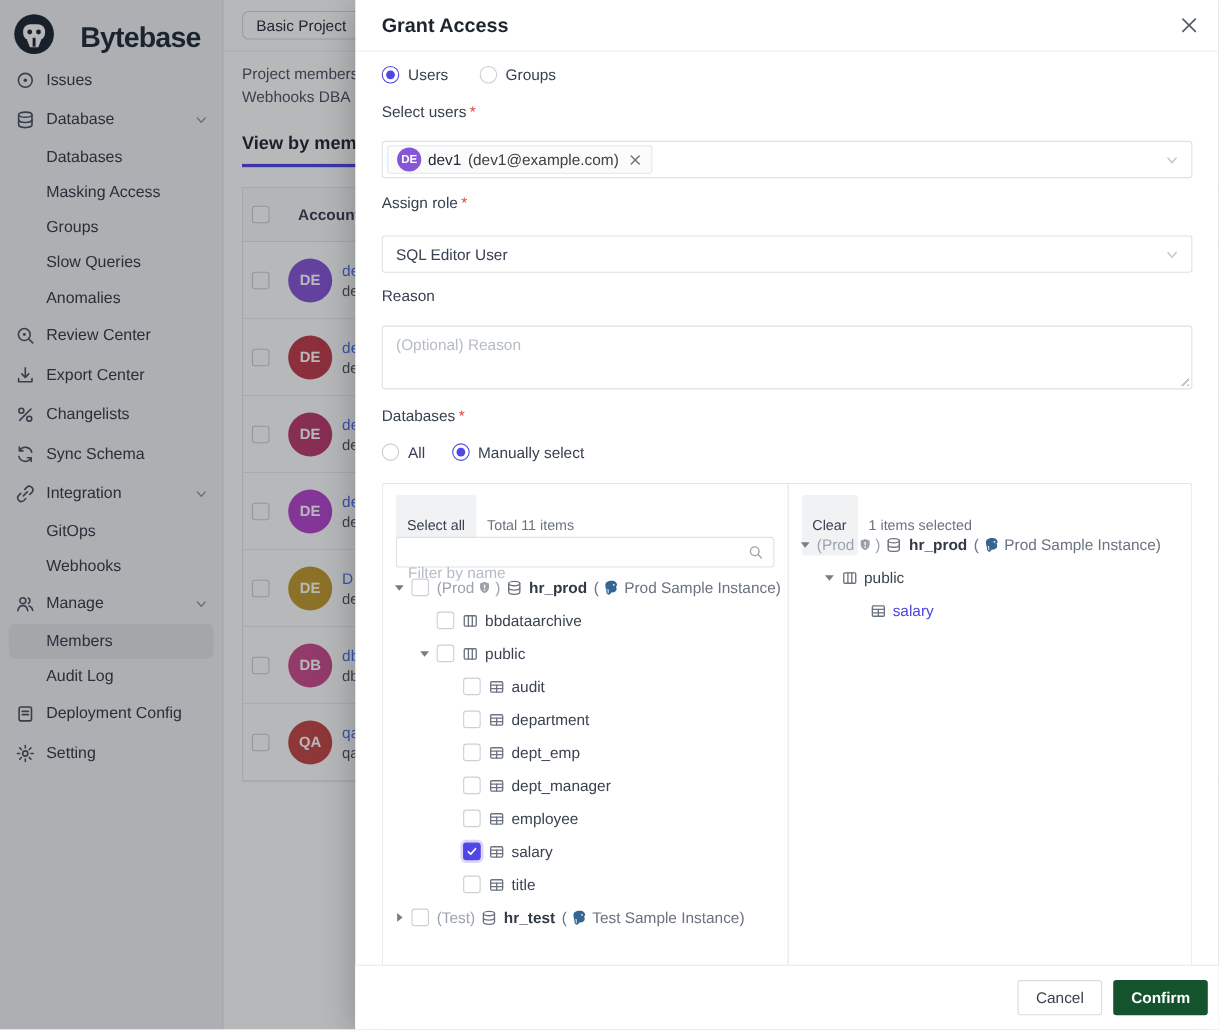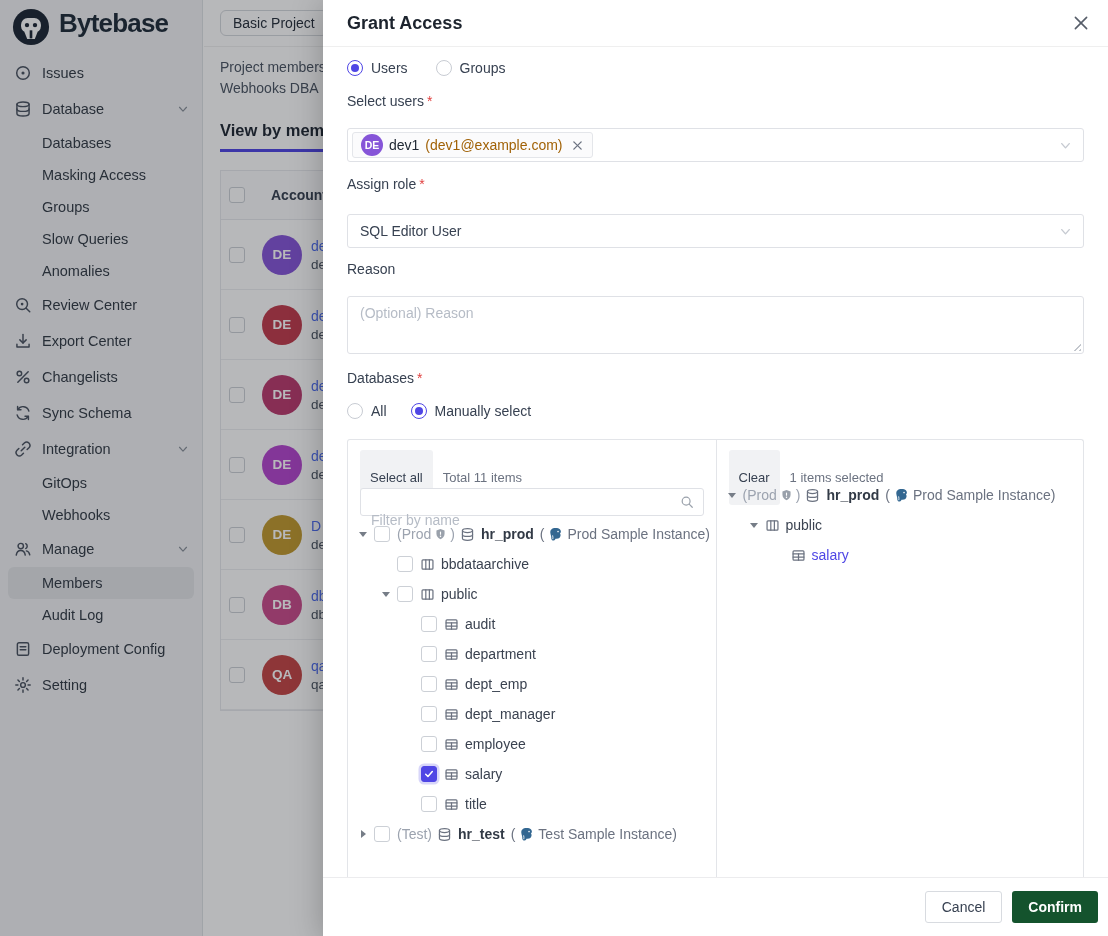--- a/index.html
+++ b/index.html
@@ -6,21 +6,21 @@
   html,body { width:1108px; height:936px; }
   body {
     position:relative; overflow:hidden; background:#fff;
     font-family:"Liberation Sans", sans-serif; color:#374151;
   }
   .ic { display:inline-flex; flex:none; }
   .ic svg { display:block; width:100%; height:100%; }
 
   
   .sidebar { position:absolute; left:0; top:0; bottom:0; width:203px; background:#f2f3f5; border-right:1px solid #dfe2e6; z-index:1; }
-  .logo { display:flex; align-items:flex-start; gap:9px; padding:8px 0 0 12px; height:50px; }
+  .logo { display:flex; align-items:flex-end; gap:23px; padding:20px 0 0 12px; height:50px; }
   .logo-mark { width:38px; height:38px; flex:none; }
   .logo-text { font-size:26px; font-weight:800; color:#1f2b39; letter-spacing:-0.8px; }
   .nav { position:absolute; top:55px; left:0; right:0; }
   .nav-item { display:flex; align-items:center; height:36px; padding:0 12px 0 14px; font-size:14.5px; color:#333b46; cursor:pointer; }
   .nav-item .nicon { width:18px; height:18px; color:#4a5260; margin-right:10px; }
   .nav-item.sub { height:32px; padding-left:42px; }
   .nav-item.active { background:#e4e6e9; border-radius:6px; margin:0 8px; padding-left:34px; }
   .nav-item .spacer { flex:1; }
   .nav-item .chev { width:14px; height:14px; color:#8a919b; }
 
@@ -54,21 +54,21 @@
   .rgroup { display:flex; align-items:center; gap:8px; margin-right:28px; font-size:14px; color:#374151; }
   .radio { width:16px; height:16px; border-radius:50%; border:1px solid #c8ccd3; background:#fff; flex:none; position:relative; }
   .radio.on { border:1.6px solid #4f46e5; }
   .radio.on::after { content:""; position:absolute; inset:3px; border-radius:50%; background:#4f46e5; }
   .field-label { font-size:14px; font-weight:500; color:#374151; }
   .star { color:#e0403f; margin-left:3px; }
   .select-box { height:34px; border:1px solid #dfe1e6; border-radius:3px; background:#fff; display:flex; align-items:center; padding:0 10px 0 4px; }
   .chev-down { margin-left:auto; width:15px; height:15px; color:#c6cad1; }
   .user-tag { display:flex; align-items:center; gap:6px; height:26px; padding:0 8px; background:#fbfbfc; border:1px solid #e4e6ea; border-radius:3px; font-size:14px; color:#222a35; }
   .tag-avatar { width:22px; height:22px; border-radius:50%; display:flex; align-items:center; justify-content:center; color:#fff; font-size:10.5px; font-weight:700; }
-  .tag-email { color:#a16207;text-align:center; }
+  .tag-email { color:#404040;text-align:center; }
   .tag-x { width:13px; height:13px; color:#6b7280; margin-left:2px; cursor:pointer; }
   #role-box { padding-left:12px; font-size:14px; color:#374151; }
   .ta-wrap { height:58px; border:1px solid #dfe1e6; border-radius:3px; position:absolute; left:24px; right:24px; background:#fff; }
   .ta-wrap textarea { width:100%; height:100%; border:none; outline:none; resize:none; font-family:inherit; font-size:14px; padding:8px 12px; color:#374151; background:transparent; }
   .ta-wrap textarea::placeholder { color:#b6bcc6; }
   .ta-corner { position:absolute; right:2px; bottom:2px; width:10px; height:10px; clip-path:polygon(100% 0,100% 100%,0 100%); background:repeating-linear-gradient(135deg,transparent 0 2px,#c3c7cd 2px 3.4px); }
   .filter input::placeholder { color:#b6bcc6; }
 
   .picker { position:absolute; left:24px; right:24px; top:391px; bottom:0; border:1px solid #e3e5e9; border-bottom:none; border-radius:3px 3px 0 0; display:flex; background:#fff; }
   .pcol { width:50%; position:relative; overflow:hidden; }

